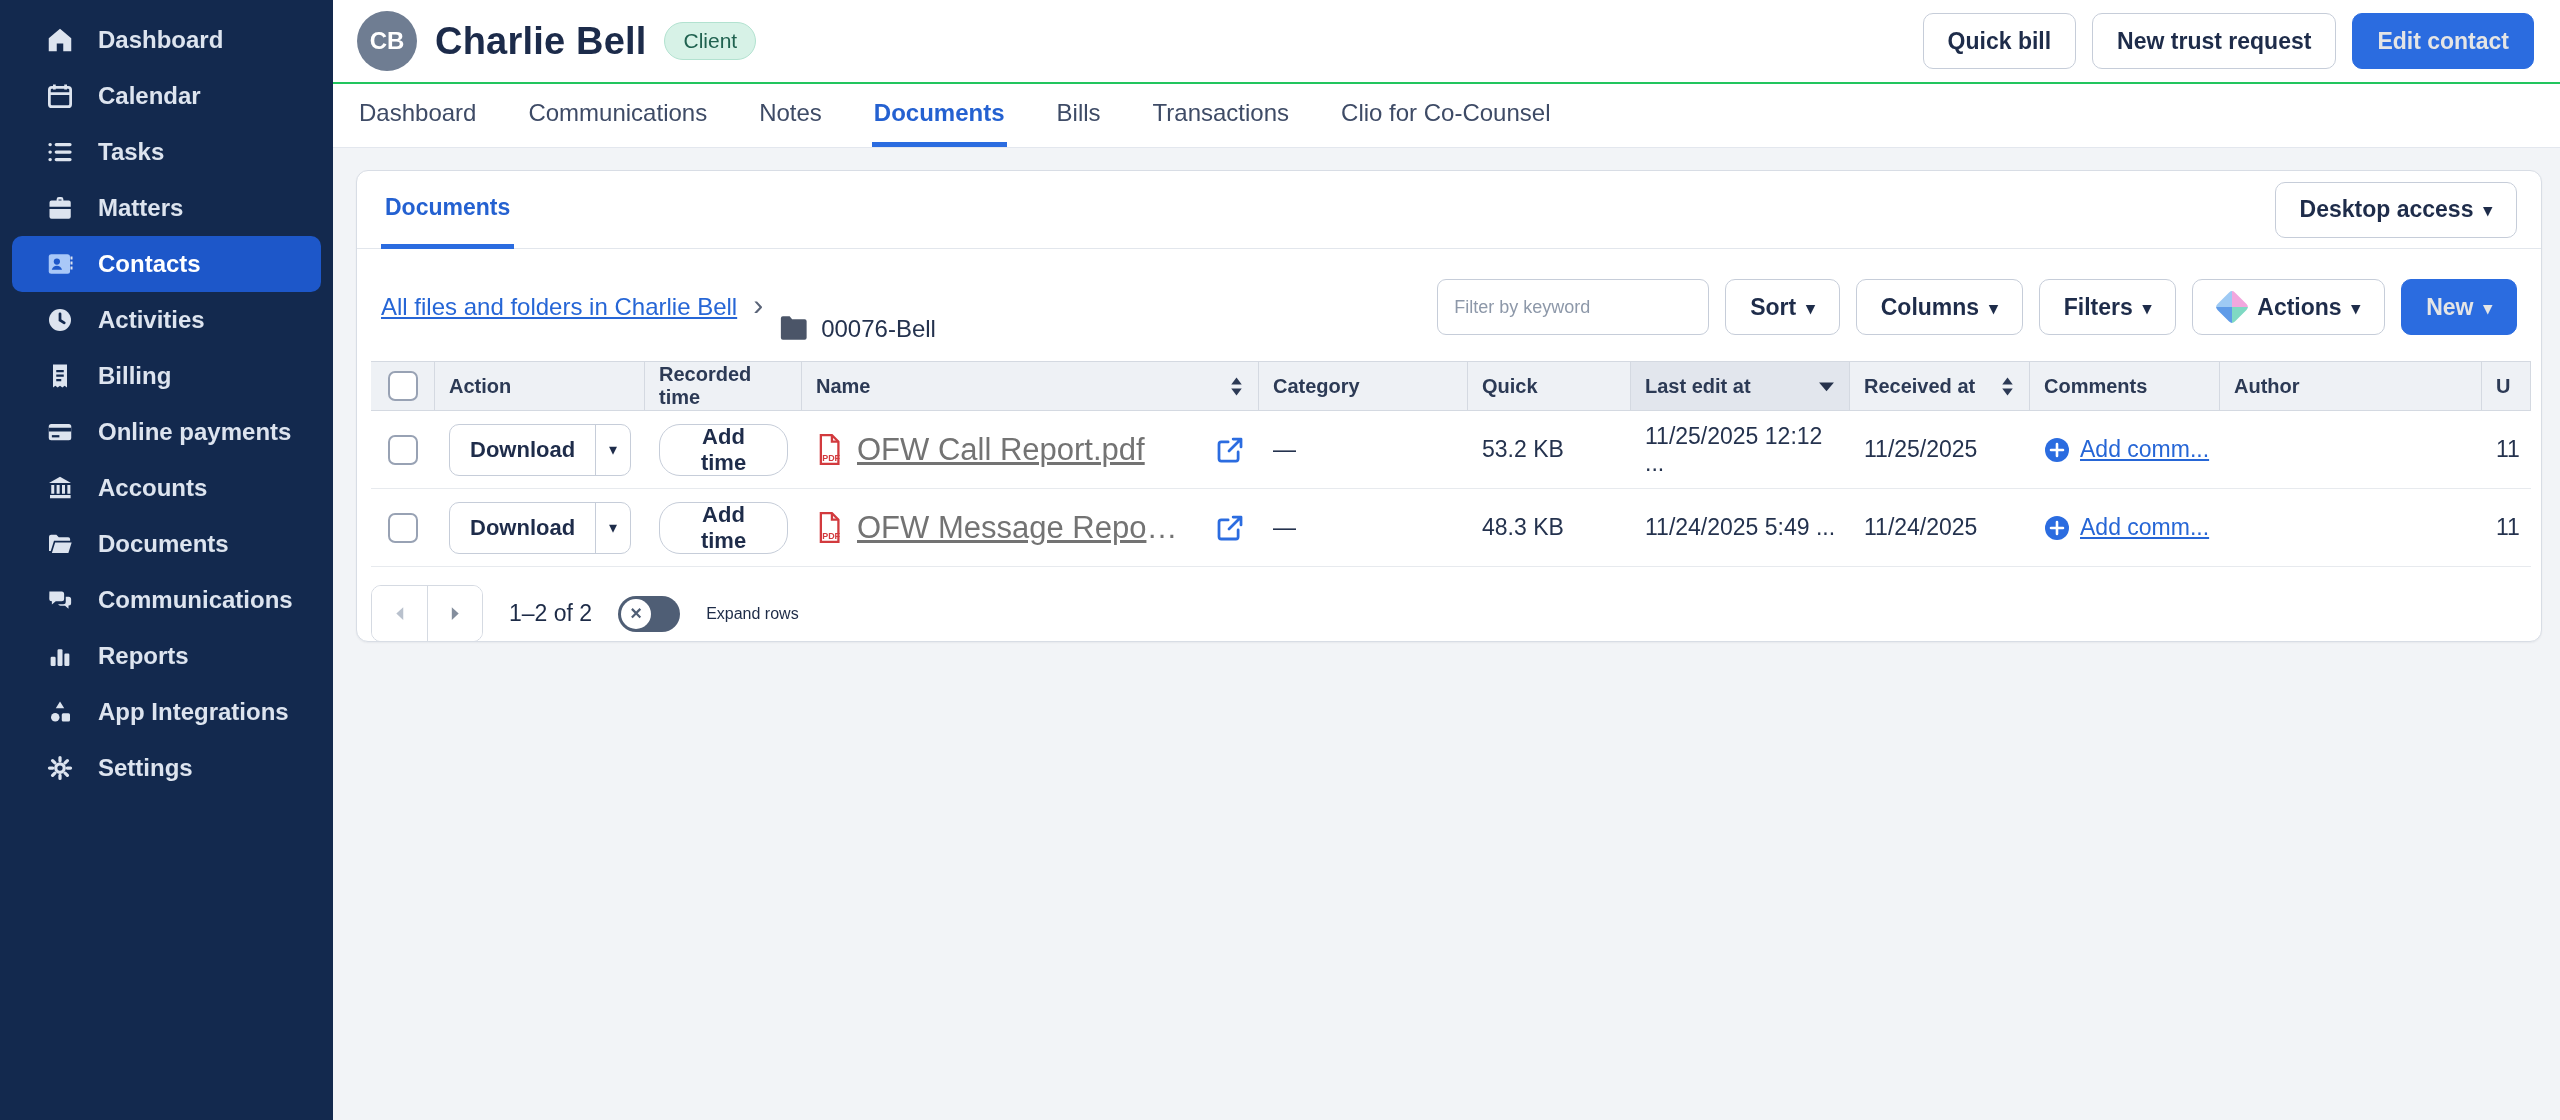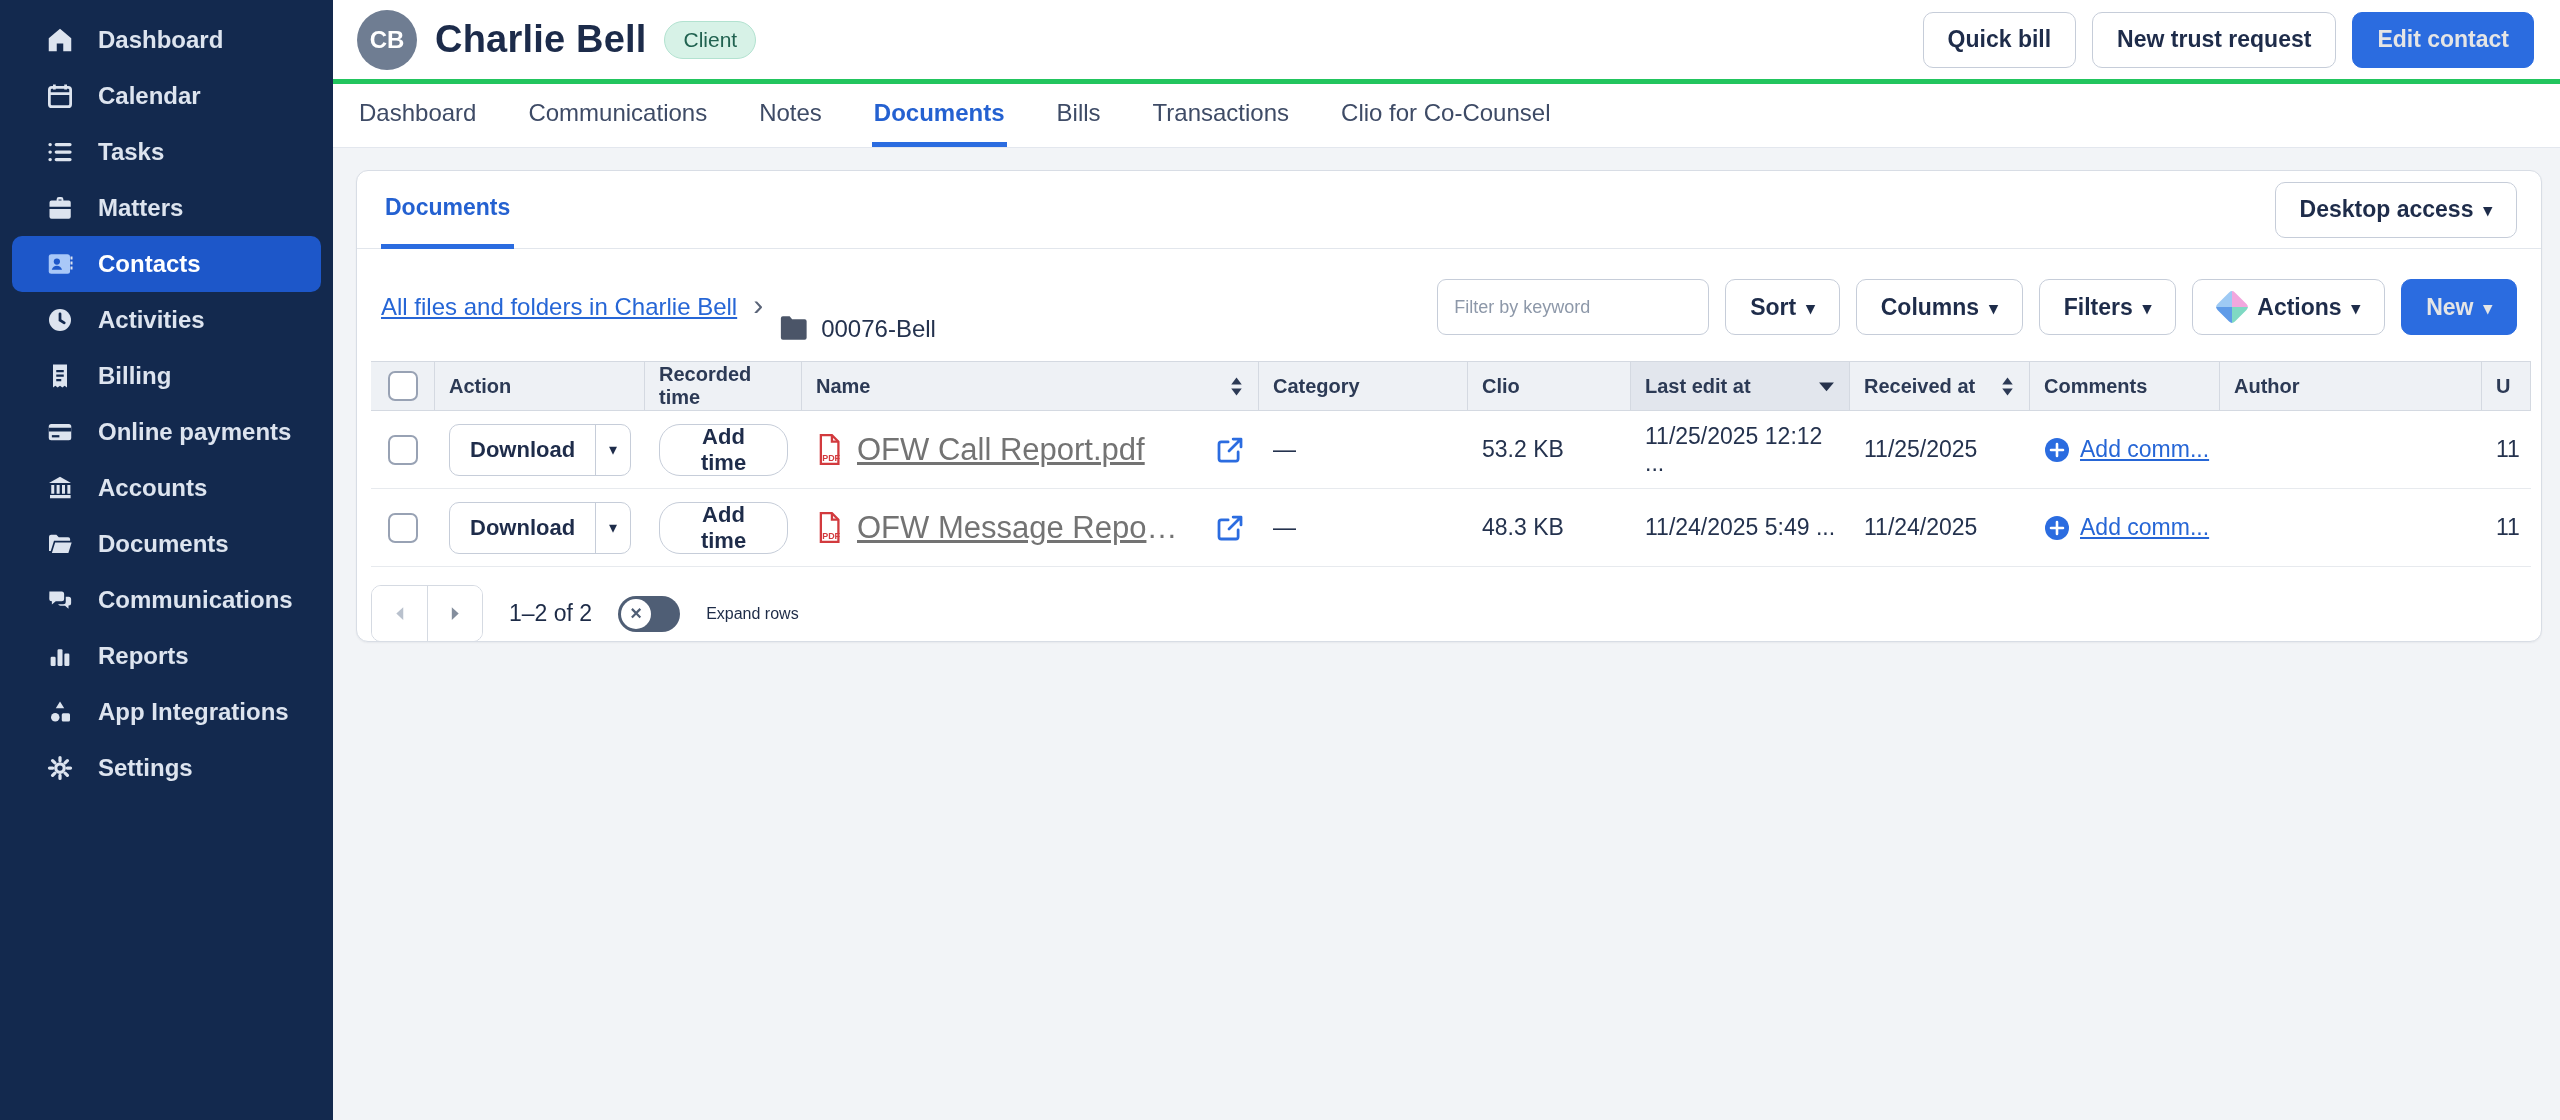--- a/index.html
+++ b/index.html
@@ -10,21 +10,21 @@
   .sidebar { width:333px; min-width:333px; background:#13294e; height:100%; padding-top:12px; }
   .side-item { display:flex; align-items:center; gap:22px; height:56px; margin:0 12px; padding:0 12px 0 32px;
                border-radius:10px; color:#dde4ef; font-size:24px; font-weight:600; cursor:pointer; }
   .side-item .sicon { width:32px; height:32px; display:flex; align-items:center; justify-content:center; flex:none; }
   .side-item.active { background:#1d57c9; color:#ffffff; }
 
   
   .main { flex:1; min-width:0; display:flex; flex-direction:column; }
 
   .topbar { background:#ffffff; height:84px; display:flex; align-items:center; justify-content:space-between;
-            padding:0 26px 0 24px; border-bottom:5px solid #22c55e; }
+            padding:0 26px 0 24px; border-bottom:2px solid #22c55e; }
   .topbar-left { display:flex; align-items:center; gap:18px; }
   .avatar { width:60px; height:60px; border-radius:50%; background:#6f7d92; color:#fff; font-size:24px; font-weight:700;
             display:flex; align-items:center; justify-content:center; }
   .page-title { font-size:38px; font-weight:700; color:#1c2b4a; letter-spacing:.2px; }
   .badge { background:#d7f2e7; border:1px solid #b2e2d0; color:#206250; font-size:21px; font-weight:500;
            padding:6px 18px; border-radius:999px; }
   .topbar-right { display:flex; align-items:center; gap:16px; }
   .btn { height:56px; display:inline-flex; align-items:center; gap:10px; background:#fff; border:1px solid #c6cdd9;
          border-radius:10px; padding:0 24px; font-size:23px; font-weight:700; color:#1e2c4a; cursor:pointer;
          font-family:"Liberation Sans", sans-serif; }
@@ -329,21 +329,21 @@
           <div class="th spread">
             <span>Name</span>
             <span>
               <svg width="15" height="21" viewBox="0 0 14 20">
                   <path d="M7 1.5 12 8H2z" fill="#2c3a55"></path>
                   <path d="M7 18.5 12 12H2z" fill="#2c3a55"></path>
                 </svg>
             </span>
           </div>
           <div class="th">Category</div>
-          <div class="th">Clio</div>
+          <div class="th">Quick</div>
           <div class="th sorted">
             <span>Last edit at</span>
             <span>
               <svg width="17" height="11" viewBox="0 0 16 10">
                   <path d="M1 1.2h14L8 9.4z" fill="#26324c"></path>
                 </svg>
             </span>
           </div>
           <div class="th spread">
             <span>Received at</span>

